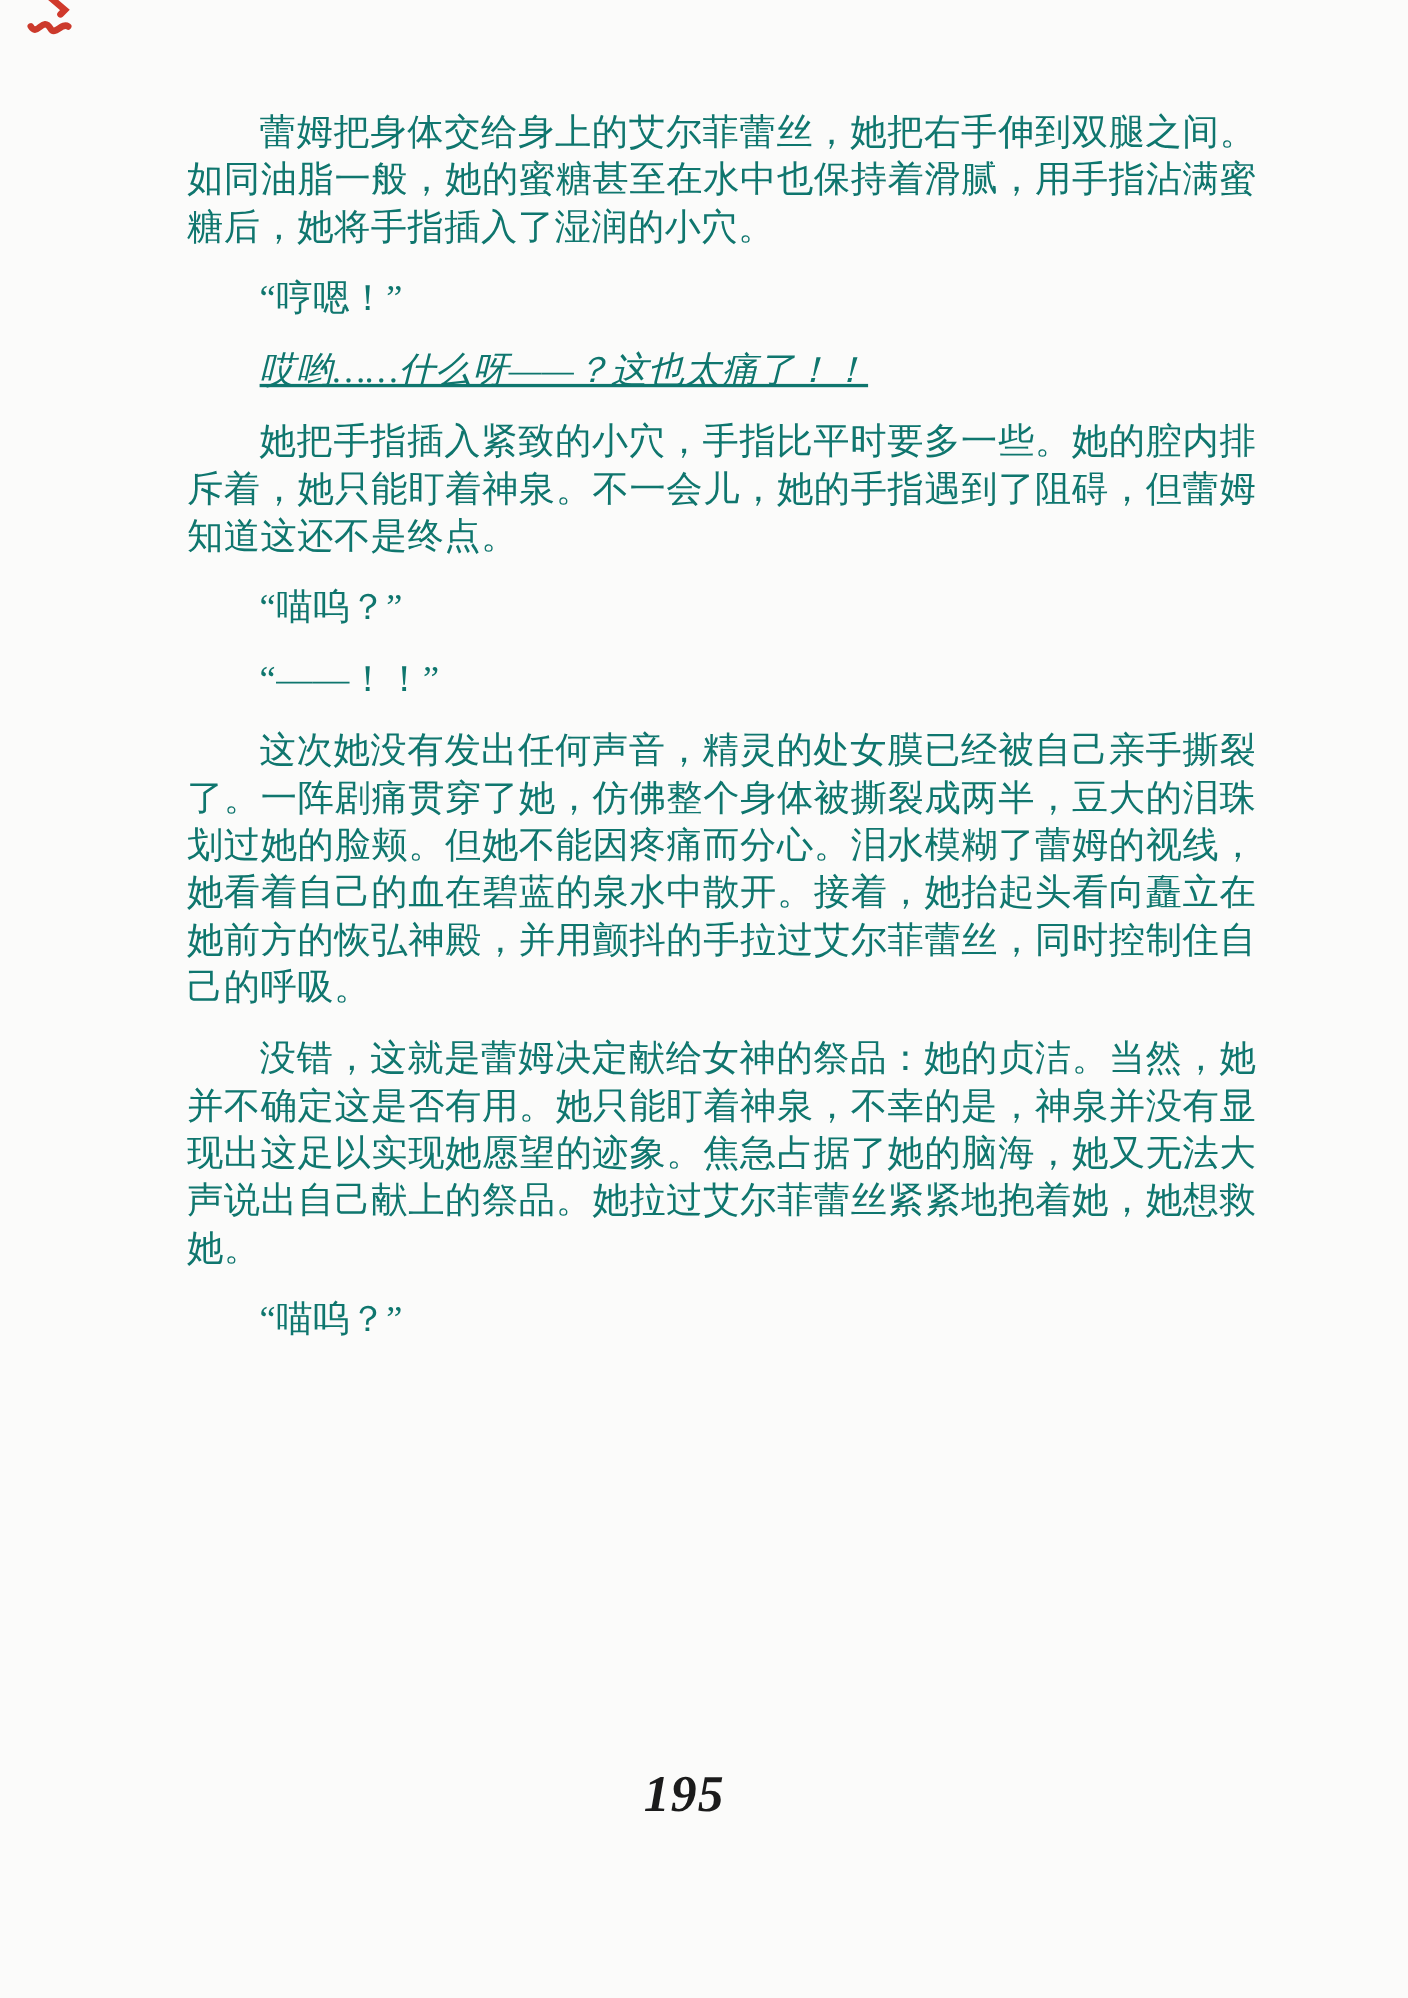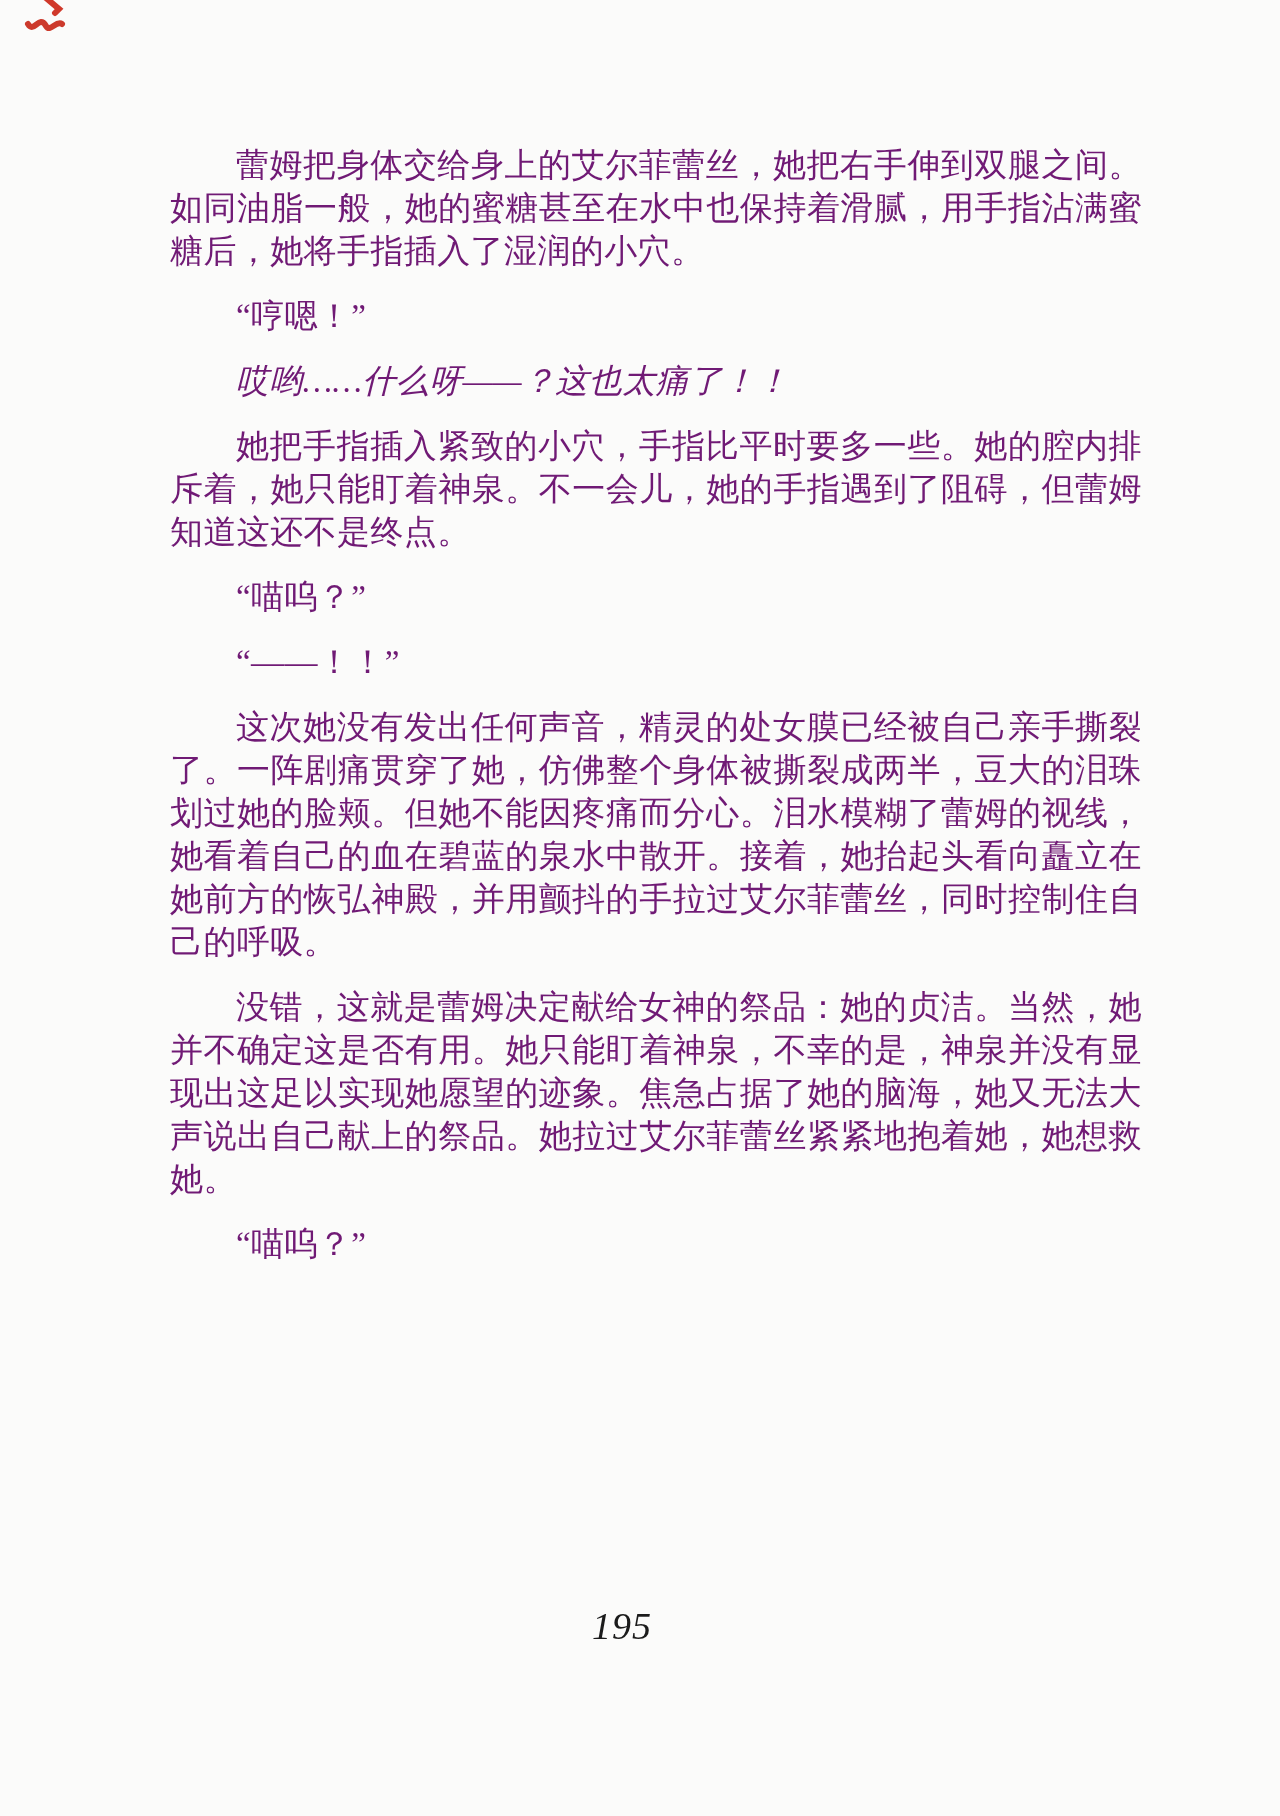--- a/index.html
+++ b/index.html
@@ -27,43 +27,44 @@
     height: 48px;
   }
   .text-column {
     position: absolute;
     left: 170px;
     top: 100px;
     width: 972px;
     font-size: 33px;
     line-height: 43px;
     letter-spacing: 0.4px;
-    color: #701a75;
+    color: #0f766e;
     text-align: justify;
     text-justify: inter-ideograph;
-    margin-top: 44px;
   }
   .text-column p {
     margin: 0 0 22px 0;
     text-indent: 2em;
     word-break: break-all;
   }
   .text-column p.thought {
     font-style: italic;
+    text-decoration: underline;
   }
   .page-number {
     position: absolute;
     left: 0;
     top: 1604px;
     width: 1244px;
     text-align: center;
-    font-size: 38px;
+    font-size: 47px;
     font-style: italic;
     color: #1b1b1b;
     letter-spacing: 1px;
+    font-weight: bold;
   }
 </style>
 </head>
 <body>
 
 <div class="scan-page">
 
   <svg class="red-artifact" viewBox="0 0 52 48" xmlns="http://www.w3.org/2000/svg">
     <path d="M24 2 L37 13 L33 17" fill="none" stroke="#d0392b" stroke-width="6" stroke-linecap="round"></path>
     <path d="M6 28 C 12 38, 17 18, 24 30 C 28 37, 34 24, 40 28" fill="none" stroke="#cc3a2c" stroke-width="6" stroke-linecap="round"></path>

